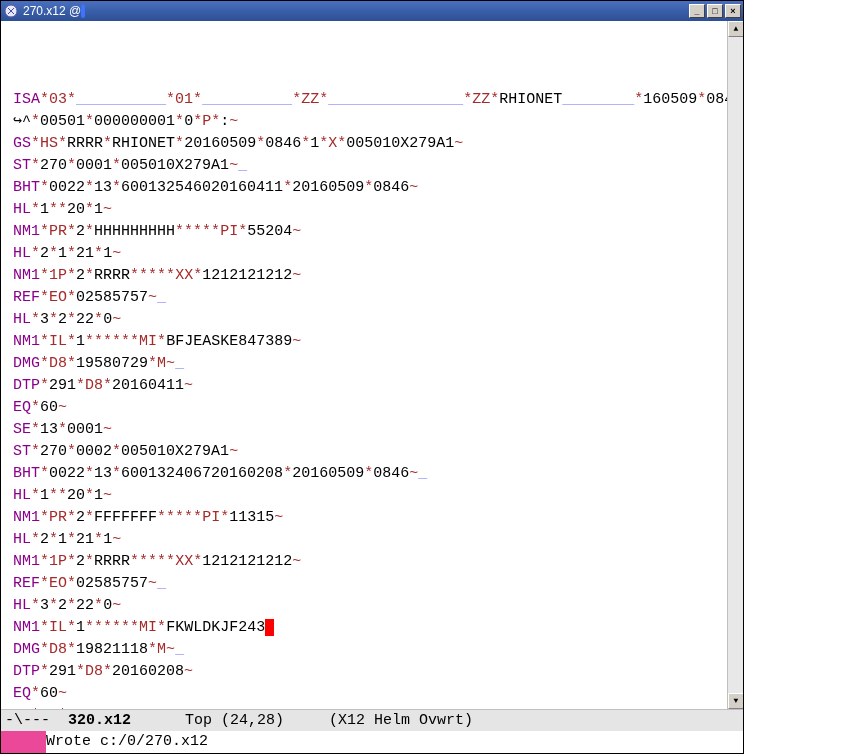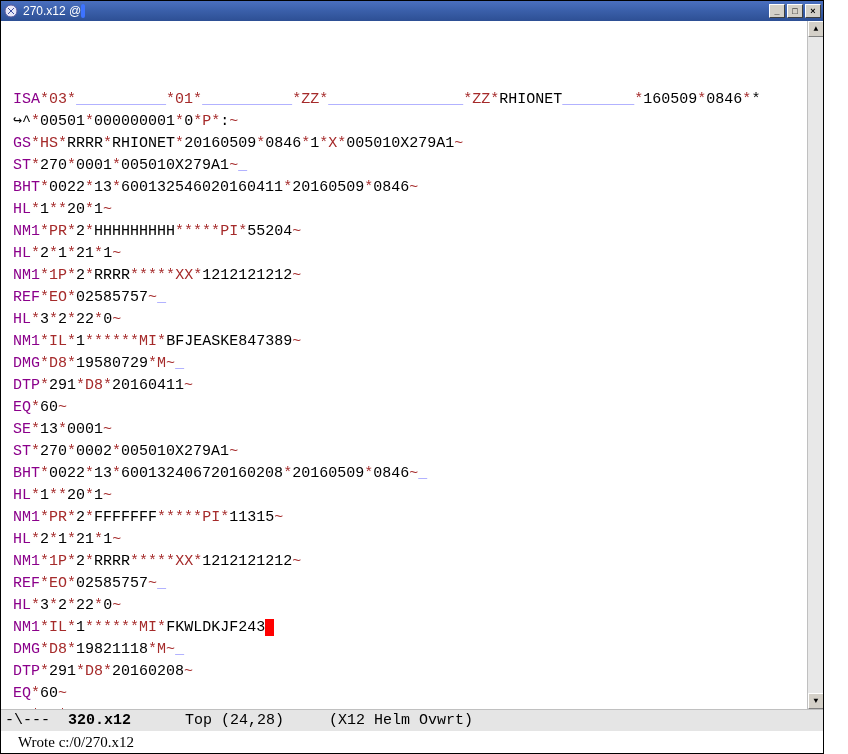--- a/index.html
+++ b/index.html
@@ -1,29 +1,29 @@
 <!DOCTYPE html>
 <html><head>
 <meta charset="utf-8">
 <style>
   * { margin: 0; padding: 0; box-sizing: border-box; }
   html, body { width: 848px; height: 754px; font-family: "Consolas", "Courier New", monospace; font-size: 15px; overflow: hidden; }
-  .window { width: 824px; height: 754px; border: 1px solid #000; display: flex; flex-direction: column; background: #ec4899; }
+  .window { width: 744px; height: 754px; border: 1px solid #000; display: flex; flex-direction: column; background: #ec4899; }
   .titlebar { background: linear-gradient(to bottom, #4a6fbf 0%, #3a5fa9 50%, #2d4f94 100%); color: #fff; height: 20px; display: flex; align-items: center; font-size: 12px; font-family: Tahoma, sans-serif; padding-left: 2px; }
   .titlebar .icon { width: 16px; height: 16px; margin-right: 4px; display:inline-flex; align-items:center; justify-content:center;}
   .titlebar .title { flex: 1; }
   .titlebar .ctrls { display: flex; gap: 2px; padding-right: 2px; }
   .titlebar .btn { width: 16px; height: 14px; background: #d4d0c8; border: 1px solid #404040; border-top-color: #fff; border-left-color:#fff; color:#000; font-size:9px; display:flex; align-items:center; justify-content:center; font-family: Tahoma, sans-serif; font-weight:bold; cursor:pointer; }
   .editor { flex: 1; background: #fff; padding: 2px 8px 2px 12px; overflow: hidden; line-height: 22px; white-space: pre; position:relative;}
   .scrollbar-v { position:absolute; right:0; top:0; bottom:0; width:16px; background:#e8e8e8; border-left:1px solid #c0c0c0;}
   .sb-arrow { width:16px; height:16px; background:#d4d0c8; border:1px solid #808080; border-top-color:#fff; border-left-color:#fff; font-size:8px; display:flex; align-items:center; justify-content:center;}
   .sb-arrow.up{position:absolute;top:0;}
   .sb-arrow.dn{position:absolute;bottom:0;}
   .modeline { background: #e5e5e5; color:#000; height:22px; line-height:22px; padding-left:4px; font-family:"Consolas","Courier New",monospace; white-space:pre; border-top:1px solid #c0c0c0;}
-  .minibuf { background:#fff; color:#000; height:22px; line-height:22px; padding-left:17px; font-family:Liberation Serif, serif;}
+  .minibuf { background:#fff; color:#000; height:22px; line-height:22px; padding-left:0; font-family:Liberation Mono, monospace;margin-left:45px;}
   
   .tag { color: #8b008b; } 
   .star { color: #a52a2a; } 
   .id { color: #a52a2a; }   
   .val { color: #000; }
   .tilde { color: #a52a2a; }
   .wrap { color:#000; }
   .cursor-mark { background:#ff0000; color:#ff0000; }
   .under { text-decoration: underline; text-decoration-color: rgba(0,0,255,0.3); }
   .bold { font-weight:bold; }

